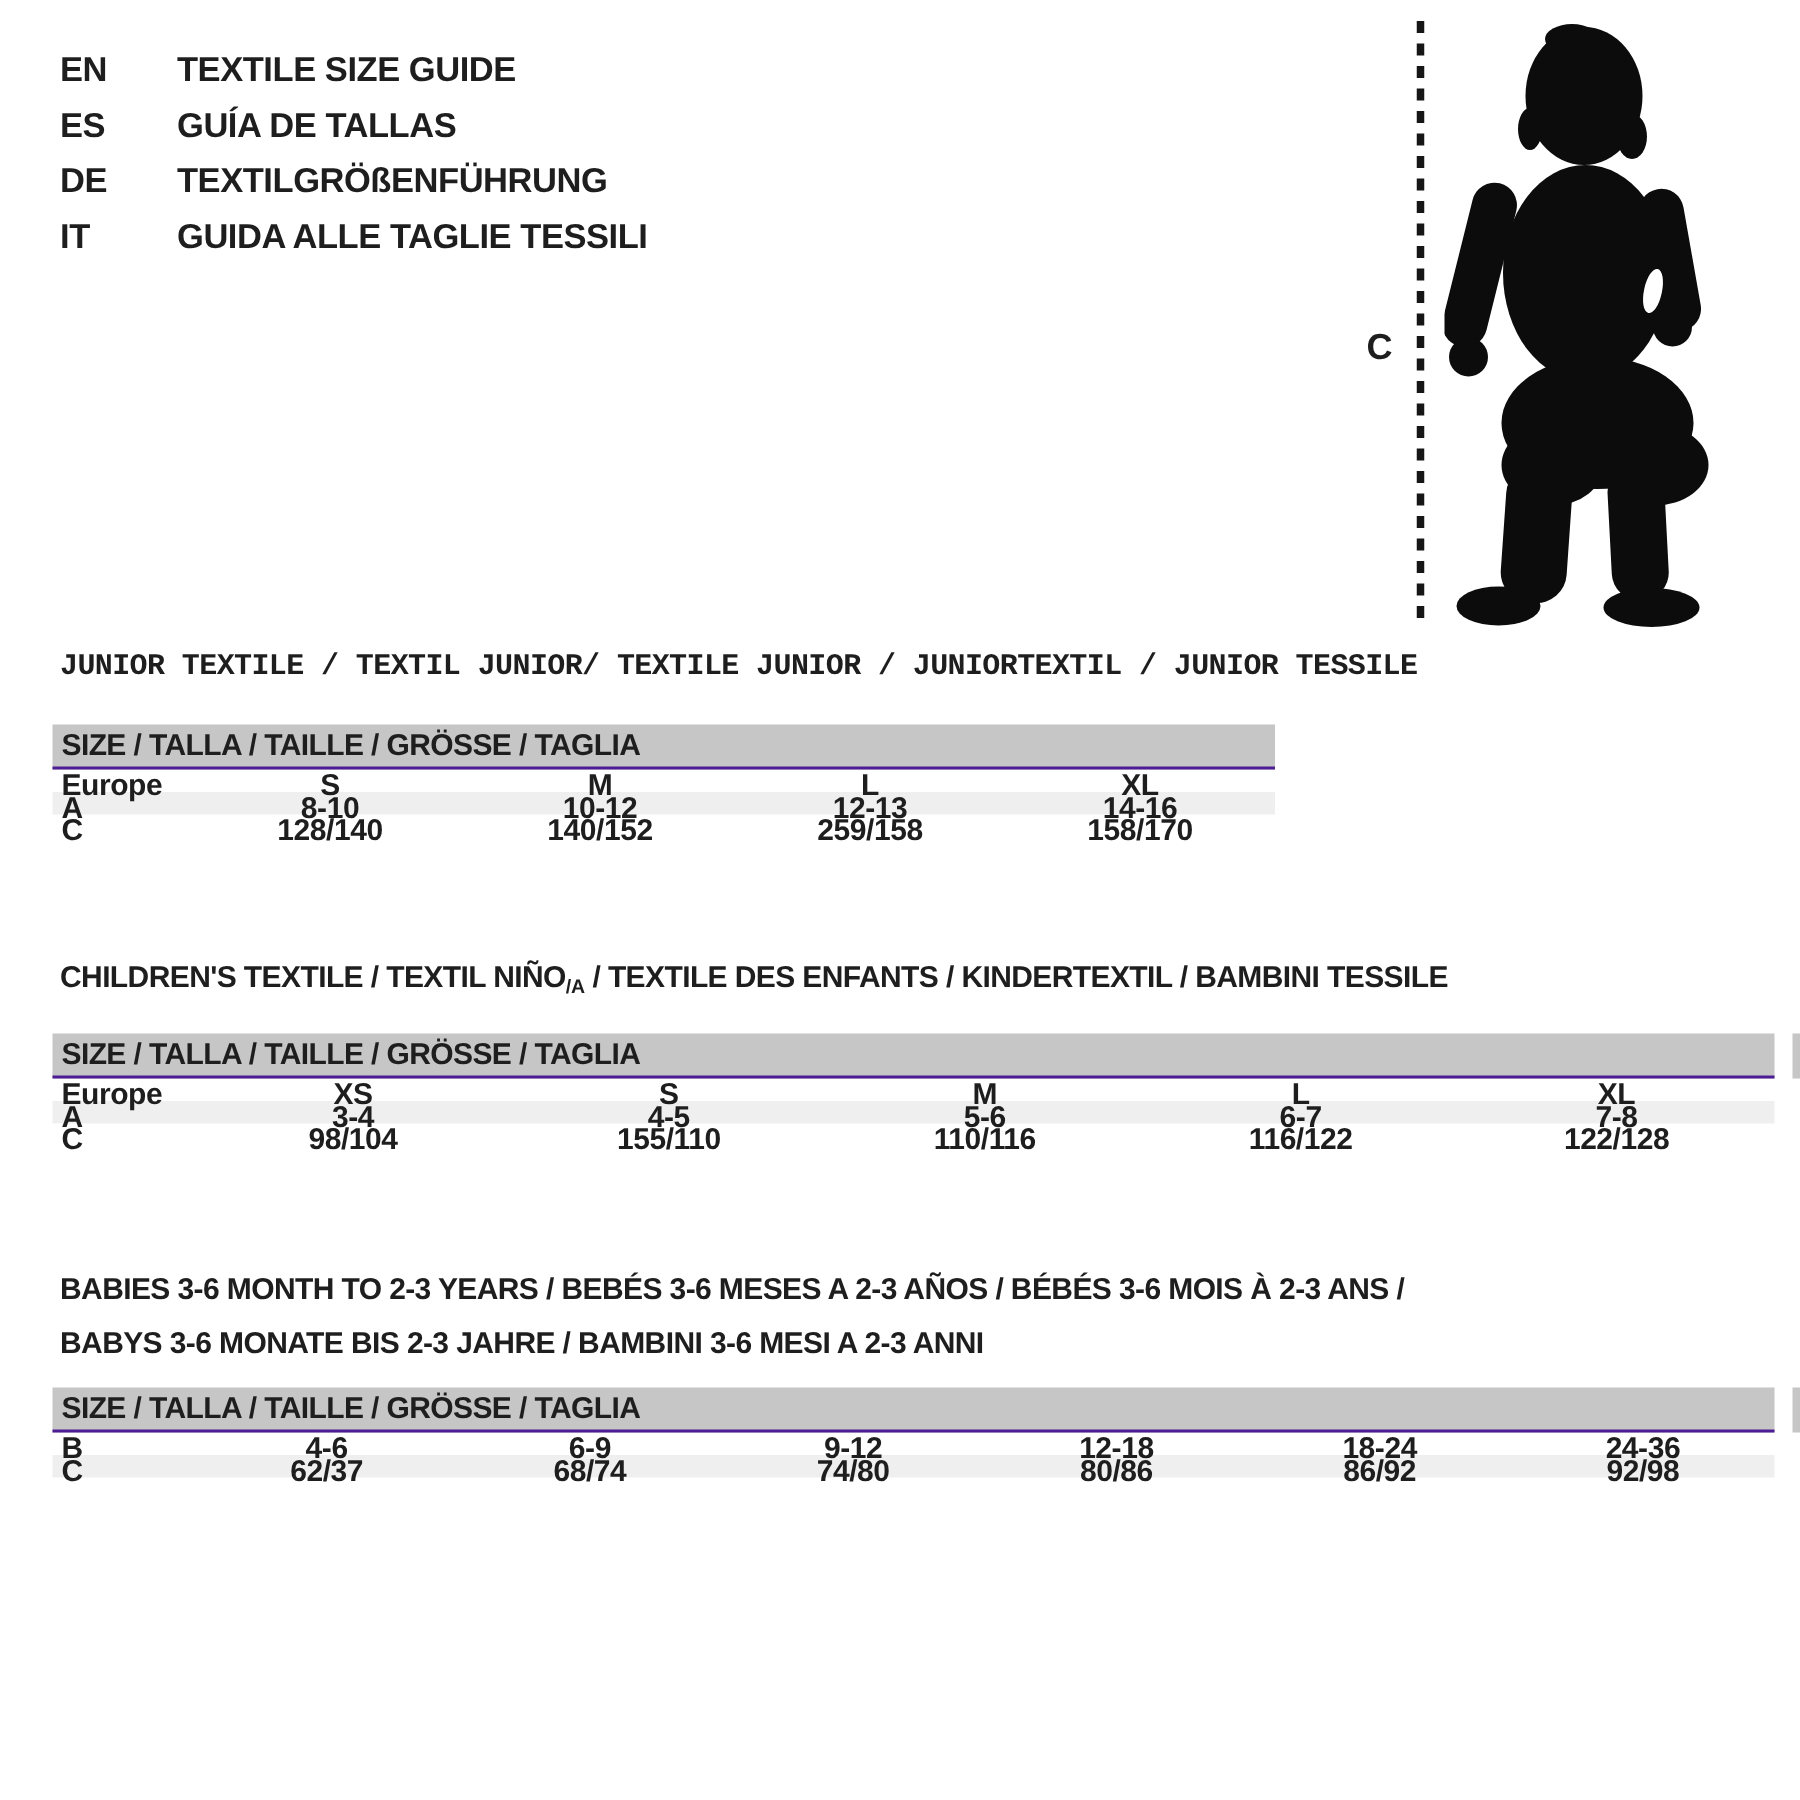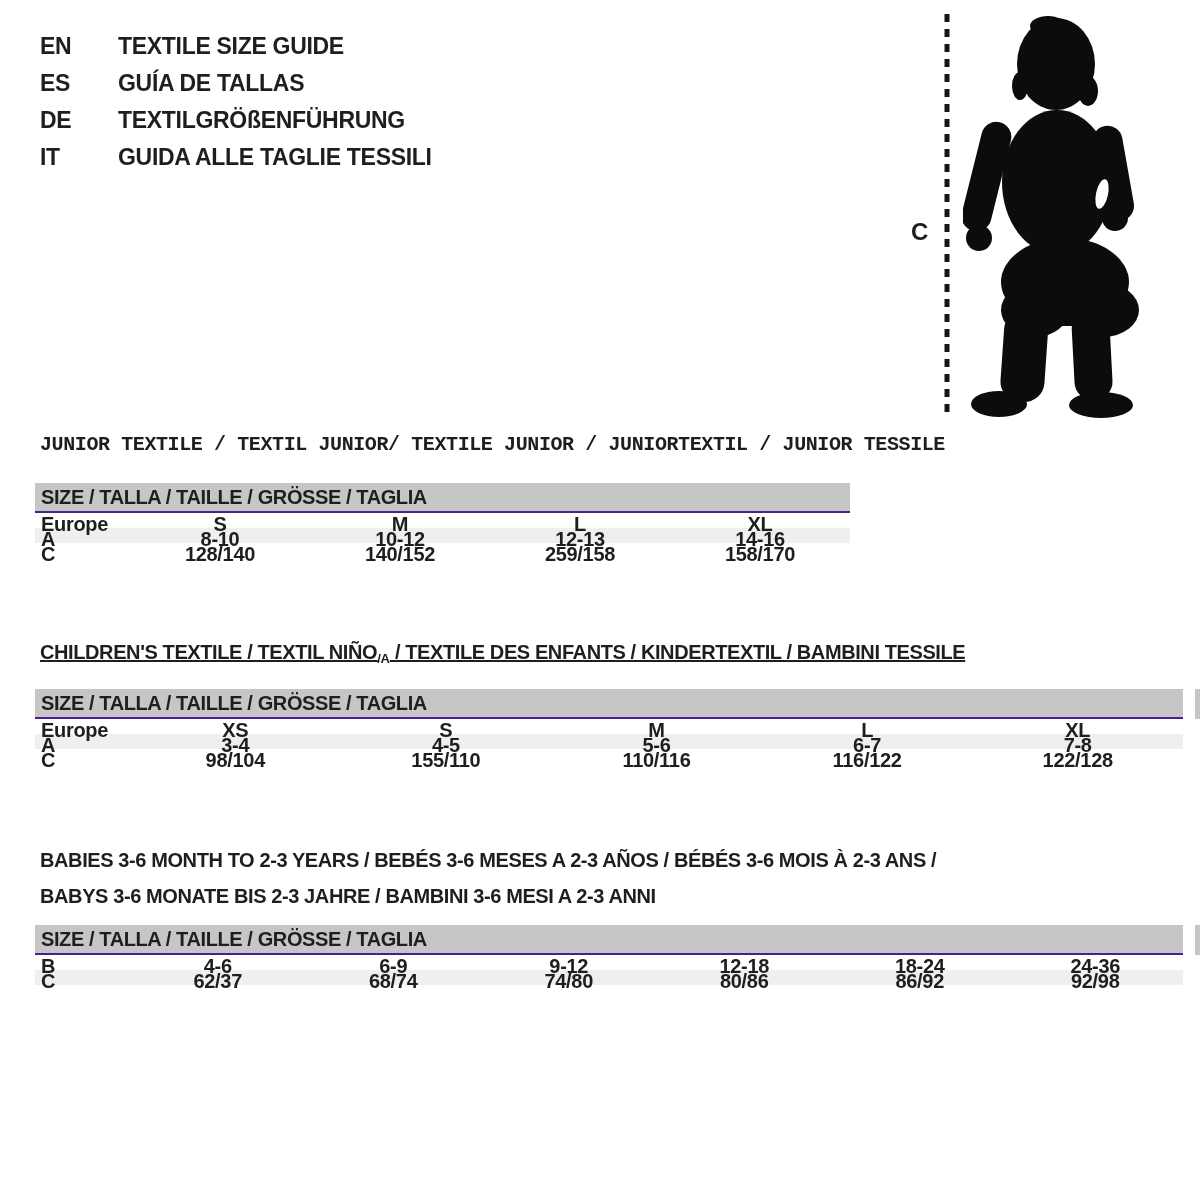--- a/index.html
+++ b/index.html
@@ -20,21 +20,21 @@
 
   
   .measure-line { position: absolute; left: 944px; top: 14px; width: 6px; height: 404px; }
   .fig-label { position: absolute; left: 911px; top: 218px; font-size: 24px; }
   .toddler { position: absolute; left: 963px; top: 12px; width: 185px; height: 410px; }
 
   
   .sec-title { position: absolute; left: 40px; margin: 0; font-size: 20px; letter-spacing: -0.4px; white-space: nowrap; font-weight: 700; }
   .sec-title .sub { font-size: 13px; vertical-align: -4px; letter-spacing: -0.2px; }
   .t-junior-title   { top: 433px; font-family: Liberation Mono, monospace; }
-  .t-children-title { top: 641px; text-decoration: underline; }
+  .t-children-title { top: 641px; }
   .t-babies-title-1 { top: 849px; }
   .t-babies-title-2 { top: 885px; }
 
   
   .size-table { position: absolute; left: 35px; }
   .t-junior   { top: 483px; width: 815px; }
   .t-children { top: 689px; width: 1148px; }
   .t-babies   { top: 925px; width: 1148px; }
 
   .size-header {

